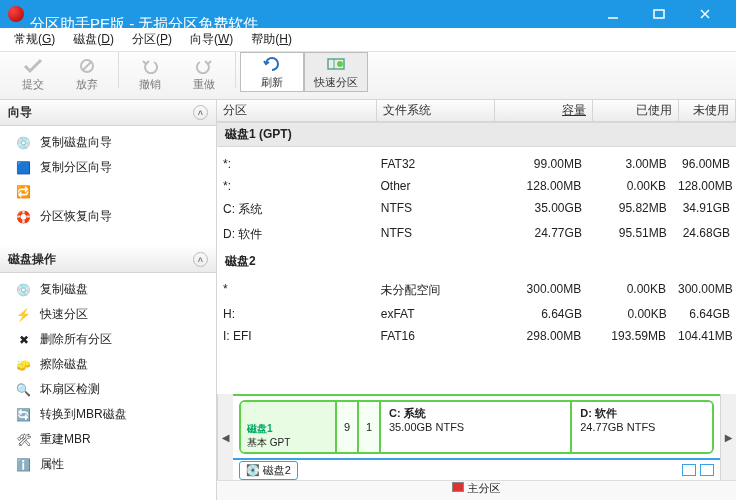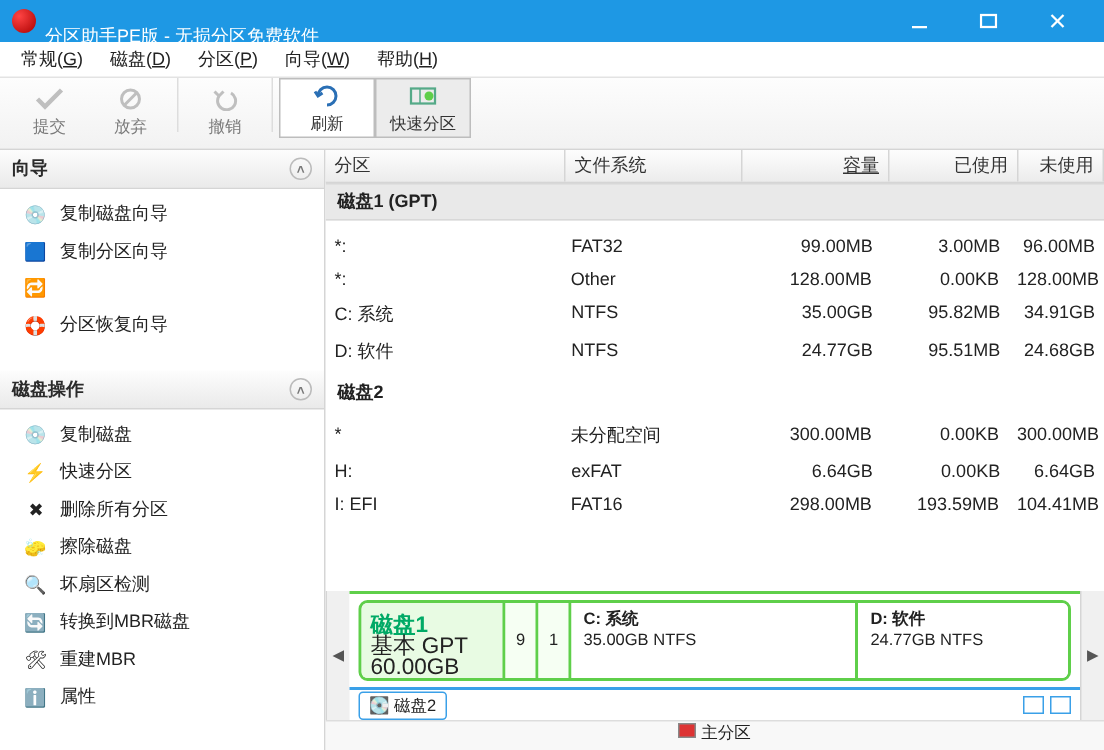--- a/index.html
+++ b/index.html
@@ -1,21 +1,21 @@
 <!DOCTYPE html>
 <html><head>
 <meta charset="utf-8">
 <style>
 * { box-sizing: border-box; margin: 0; padding: 0; font-family: "Microsoft YaHei", Tahoma, sans-serif; }
 body { width: 736px; height: 500px; overflow: hidden; background: #fff; font-size: 12px; color: #222; }
 
 
 .titlebar { height: 28px; background: #1e98e4; color: #fff; display: flex; align-items: center; padding: 0 8px; }
 .titlebar .app-icon { width: 16px; height: 16px; background: radial-gradient(circle at 30% 30%, #f44, #a00); border-radius: 50%; margin-right: 6px; }
-.titlebar .title-text { flex: 1; font-size: 12px; margin-top: 20px; }
+.titlebar .title-text { flex: 1; font-size: 15px; margin-top: 20px; }
 .titlebar .win-btn { width: 46px; height: 22px; display: flex; align-items: center; justify-content: center; color: #fff; font-size: 14px; }
 .titlebar .win-btn svg { stroke: #fff; stroke-width: 1.5; }
 
 
 .menubar { height: 24px; background: #fff; border-bottom: 1px solid #e3e3e3; display: flex; align-items: center; padding: 0 6px; gap: 2px; }
 .menubar .menu-item { padding: 2px 8px; font-size: 12px; }
 .menubar .menu-item u { text-decoration: underline; }
 
 
 .toolbar { height: 48px; background: linear-gradient(#fdfdfd,#f2f2f2); border-bottom: 1px solid #d5d5d5; display: flex; padding: 0 6px; }
@@ -47,21 +47,21 @@
 .c-part { width: 160px; }
 .c-fs   { width: 118px; }
 .c-cap  { width: 98px; text-align: right; }
 .c-used { width: 86px; text-align: right; }
 .c-free { width: 64px; text-align: right; }
 .group2-row { font-weight: bold; padding: 6px 8px 2px 8px; }
 
 
 .diskbar-wrap { border-top: 2px solid #5fcf4a; padding: 4px 6px; background: #fff; }
 .diskbar { border: 2px solid #5fcf4a; border-radius: 6px; height: 54px; display:flex; align-items:stretch; overflow:hidden; }
-.db-info { width: 96px; background: #e8fbe3; border-right: 2px solid #5fcf4a; padding: 8px 6px; font-size: 15px; line-height:14px; }
+.db-info { width: 96px; background: #e8fbe3; border-right: 2px solid #5fcf4a; padding: 20px 6px; font-size: 10px; line-height:14px; }
 .db-info .dname { color:#0a6; font-weight:bold; }
 .db-small { width: 22px; border-right:2px solid #5fcf4a; display:flex; flex-direction:column; justify-content:center; align-items:center; font-size:11px; background:#f6fff3; }
 .db-part { flex:1; border-right:2px solid #5fcf4a; padding:4px 8px; font-size:11px; line-height:14px; background:#fff; }
 .db-part:last-child { border-right:none; }
 .diskbar2-row { display:flex; align-items:center; gap:4px; height:22px; padding:2px 6px; border-top:2px solid #3aa0e8; }
 .diskbar2-row .d2-chip { border:1px solid #3aa0e8; border-radius:3px; padding:1px 6px; font-size:11px; display:flex; align-items:center; gap:3px;}
 .legend { height:20px; border-top:1px solid #ddd; display:flex; align-items:center; gap:18px; padding:0 10px; font-size:11px; background:#f8f8f8;flex-direction:column;}
 .legend .swatch { width:12px; height:10px; display:inline-block; border:1px solid #888;}
 
 
@@ -131,20 +131,29 @@
   </div>
   <div class="sep"></div>
   <div class="tb-btn">
     <span class="tb-icon">
         <svg width="20" height="16">
           <path d="M14 4 A6 6 0 1 1 6 6" fill="none" stroke="#bfbfbf" stroke-width="2"></path>
           <polyline points="3,3 6,6 9,3" fill="none" stroke="#bfbfbf" stroke-width="2"></polyline>
         </svg>
       </span>
     <span class="tb-label">撤销</span>
+  </div>
+  <div class="tb-btn">
+    <span class="tb-icon">
+        <svg width="20" height="16">
+          <path d="M6 4 A6 6 0 1 0 14 6" fill="none" stroke="#bfbfbf" stroke-width="2"></path>
+          <polyline points="11,3 14,6 17,3" fill="none" stroke="#bfbfbf" stroke-width="2"></polyline>
+        </svg>
+      </span>
+    <span class="tb-label">重做</span>
   </div>
   <div class="sep"></div>
   <div class="tb-btn boxed active">
     <span class="tb-icon">
         <svg width="20" height="16">
           <path d="M4 8 A6 6 0 1 1 10 14" fill="none" stroke="#2a6fb5" stroke-width="2"></path>
           <polyline points="2,5 4,8 7,6" fill="none" stroke="#2a6fb5" stroke-width="2"></polyline>
         </svg>
       </span>
     <span class="tb-label">刷新</span>

